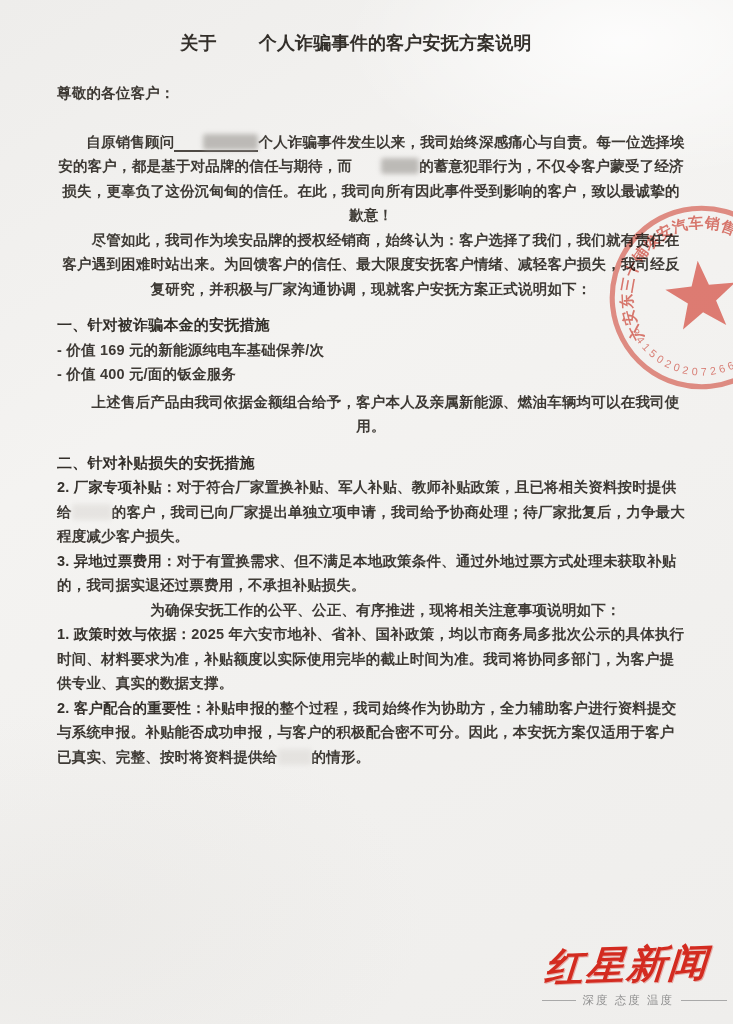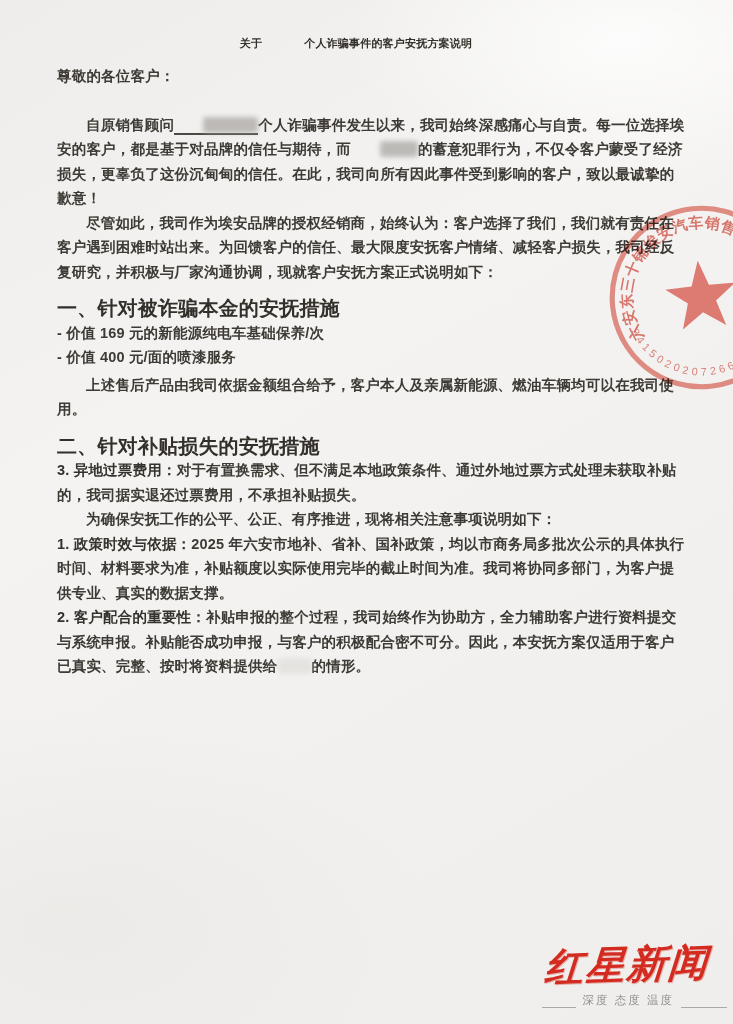--- a/index.html
+++ b/index.html
@@ -15,30 +15,30 @@
       radial-gradient(ellipse 500px 300px at 10% 90%, rgba(220,218,214,.25), rgba(255,255,255,0) 70%),
       linear-gradient(150deg,#eeedeb 0%,#f4f3f1 35%,#f1f0ee 70%,#efeeec 100%);
     color:#3e3a35;
   }
   .content {
     position:absolute; left:57px; top:30px; width:628px;
     font-size:14.5px; line-height:24.5px; font-weight:600;
     letter-spacing:.2px;
   }
   .doc-title {
-    font-size:11px; font-weight:800; color:#332f2a;
-    text-align:center; margin:0 30px 7px 0; line-height:27px;
+    font-size:18px; font-weight:800; color:#332f2a;
+    text-align:center; margin:0 30px 24px 0; line-height:27px;
   }
   .title-gap { display:inline-block; width:42px; }
   p { margin:0; }
-  .indent { text-indent:29px; }
+  .indent { text-indent:29px;text-align:center; }
   .indent-wide { text-indent:68px; }
   .salutation { margin-bottom:24px; }
   .sec-heading {
-    font-size:20px; font-weight:800; color:#332f2a;
+    font-size:15px; font-weight:800; color:#332f2a;
     margin:12px 0 0 0; line-height:24.5px;
   }
   .bullets div { line-height:24px; }
   .note { margin-top:4px; }
   .lead { font-weight:800; color:#35312c; }
   
   .redact-wrap { display:inline-block; vertical-align:-3px; line-height:0; }
   .redact-wrap.underlined { border-bottom:2px solid #4d4843; }
   .redact {
     display:inline-block; height:16px; border-radius:3px;
@@ -56,21 +56,21 @@
   }
   
   .news-logo { position:absolute; right:6px; bottom:16px; width:200px; text-align:center; }
   .brand {
     font-size:39px; font-weight:900; font-style:italic;
     letter-spacing:2px; line-height:44px;
     transform:skewX(-6deg) rotate(-2deg);
     text-shadow:1px 1px 0 rgba(213,49,39,.35);
   }
   .tagline {
-    display:flex; align-items:flex-end; justify-content:flex-end;
+    display:flex; align-items:center; justify-content:flex-end;
     gap:7px; margin-top:6px; font-size:11.5px; color:#8f8f8f; letter-spacing:2px;
   }
   .tagline .rule { height:1.5px; background:#a9a9a9; width:34px; }
   .tagline .rule.long { width:46px; }
 </style>
 </head>
 <body>
 
 <div class="paper">
 
@@ -83,28 +83,29 @@
     <p class="indent"><span>自原销售顾问</span><span class="redact-wrap underlined"><span class="redact w55"></span></span><span>个人诈骗事件发生以来，我司始终深感痛心与自责。每一位选择埃安的客户，都是基于对品牌的信任与期待，而</span><span class="redact-wrap"><span class="redact w38"></span></span><span>的蓄意犯罪行为，不仅令客户蒙受了经济损失，更辜负了这份沉甸甸的信任。在此，我司向所有因此事件受到影响的客户，致以最诚挚的歉意！</span></p>
 
 
     <p class="indent">尽管如此，我司作为埃安品牌的授权经销商，始终认为：客户选择了我们，我们就有责任在客户遇到困难时站出来。为回馈客户的信任、最大限度安抚客户情绪、减轻客户损失，我司经反复研究，并积极与厂家沟通协调，现就客户安抚方案正式说明如下：</p>
 
     <h2 class="sec-heading">一、针对被诈骗本金的安抚措施</h2>
 
 
     <div class="bullets">
       <div>- 价值 169 元的新能源纯电车基础保养/次</div>
-      <div>- 价值 400 元/面的喷漆服务</div>
+      <div>- 价值 400 元/面的钣金服务</div>
     </div>
 
     <p class="indent note">上述售后产品由我司依据金额组合给予，客户本人及亲属新能源、燃油车辆均可以在我司使用。</p>
 
     <h2 class="sec-heading">二、针对补贴损失的安抚措施</h2>
 
 
+    <p><span class="lead">2. 厂家专项补贴：</span><span>对于符合厂家置换补贴、军人补贴、教师补贴政策，且已将相关资料按时提供给</span><span class="redact-wrap"><span class="redact faint w40"></span></span><span>的客户，我司已向厂家提出单独立项申请，我司给予协商处理；待厂家批复后，力争最大程度减少客户损失。</span></p>
 
     <p><span class="lead">3. 异地过票费用：</span><span>对于有置换需求、但不满足本地政策条件、通过外地过票方式处理未获取补贴的，我司据实退还过票费用，不承担补贴损失。</span></p>
 
 
     <p class="indent">为确保安抚工作的公平、公正、有序推进，现将相关注意事项说明如下：</p>
 
     <p><span class="lead">1. 政策时效与依据：</span><span>2025 年六安市地补、省补、国补政策，均以市商务局多批次公示的具体执行时间、材料要求为准，补贴额度以实际使用完毕的截止时间为准。我司将协同多部门，为客户提供专业、真实的数据支撑。</span></p>
 
     <p><span class="lead">2. 客户配合的重要性：</span><span>补贴申报的整个过程，我司始终作为协助方，全力辅助客户进行资料提交与系统申报。补贴能否成功申报，与客户的积极配合密不可分。因此，本安抚方案仅适用于客户已真实、完整、按时将资料提供给</span><span class="redact-wrap"><span class="redact faint w34"></span></span><span>的情形。</span></p>
 

